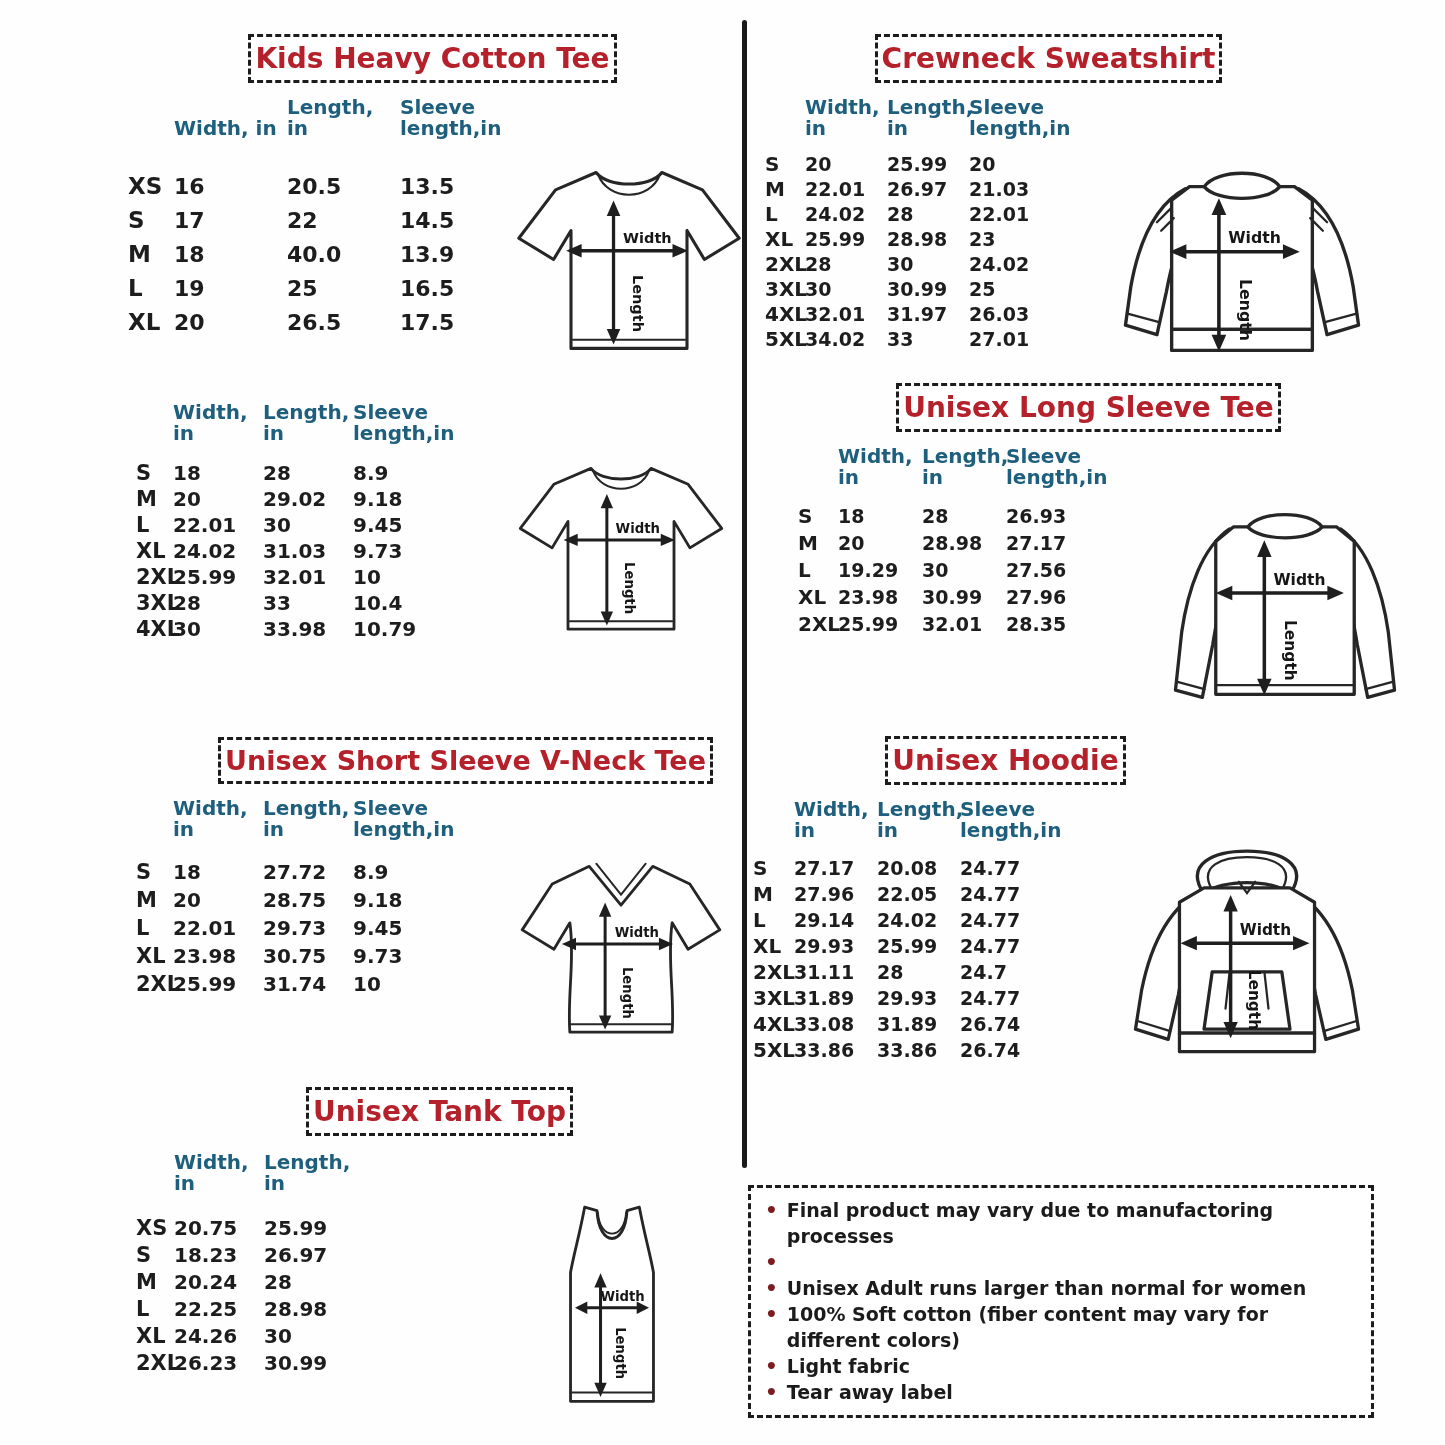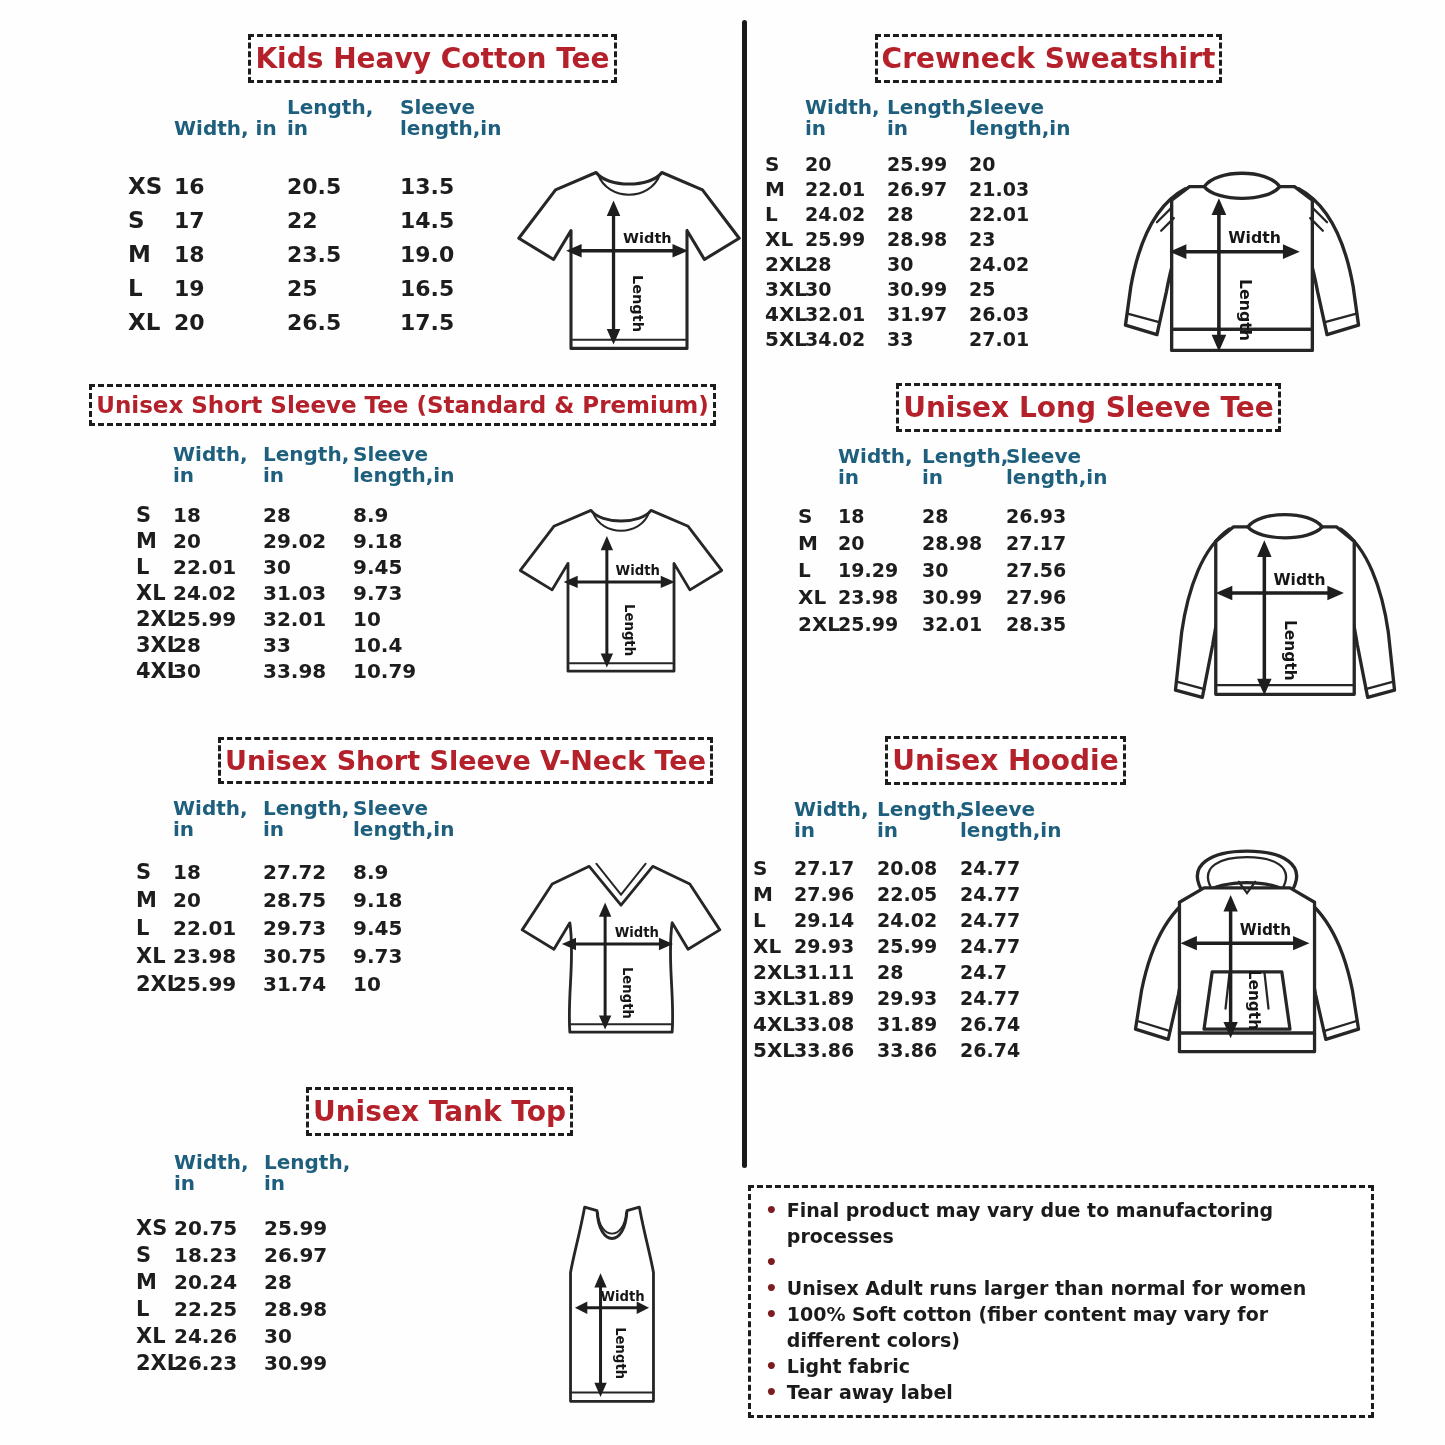--- a/index.html
+++ b/index.html
@@ -63,22 +63,22 @@
           </div>
           <div class="drow">
             <span class="szc">S</span>
             <span class="vc">17</span>
             <span class="vc">22</span>
             <span class="vc">14.5</span>
           </div>
           <div class="drow">
             <span class="szc">M</span>
             <span class="vc">18</span>
-            <span class="vc">23.5</span>
-            <span class="vc">19.0</span>
+            <span class="vc">40.0</span>
+            <span class="vc">13.9</span>
           </div>
           <div class="drow">
             <span class="szc">L</span>
             <span class="vc">19</span>
             <span class="vc">25</span>
             <span class="vc">16.5</span>
           </div>
           <div class="drow">
             <span class="szc">XL</span>
             <span class="vc">20</span>
@@ -96,21 +96,20 @@
  <line class="ar" x1="66" y1="97" x2="170" y2="97"></line>
  <polygon class="ah" points="55,97 71,90 71,104"></polygon>
           <polygon class="ah" points="181,97 165,90 165,104"></polygon>
  <text class="glabel" x="139" y="89" text-anchor="middle">Width</text>
  <text class="glabel" transform="translate(124,122) rotate(90)">Length</text>
         </svg>
     </div>
   </section>
 
   <section class="sec" style="left:20px;top:384px;width:715px;--tshift:25px;--titlefs:23px;--ml:116px;--sizew:37px;--valw:90px;--rowh:26px;--numfs:20px;--hgap:16px;--bmt:18px;--smt:52px;--smr:8px;">
-    <div class="trow"><span class="tbox">Unisex Short Sleeve Tee (Standard &amp; Premium)</span></div>
     <div class="sec-body">
       <div class="tbl">
           <div class="hrow">
             <span class="szc"></span>
             <span class="hc">Width, in</span>
             <span class="hc">Length, in</span>
             <span class="hc">Sleeve
 length,in</span>
           </div>
           <div class="drow">

